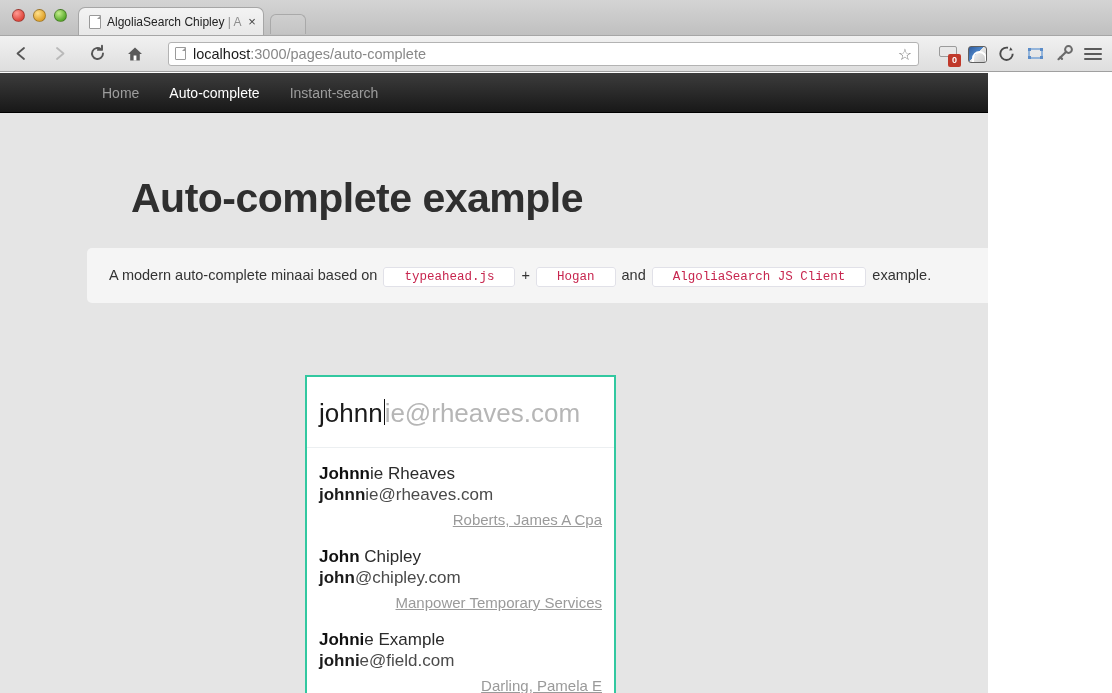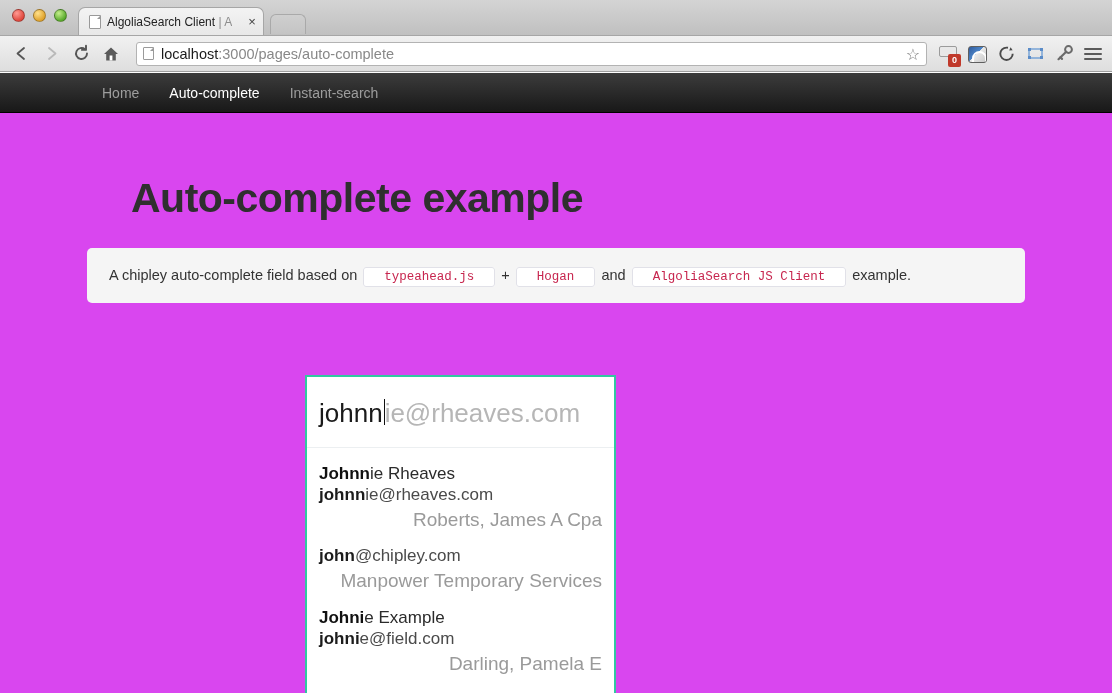--- a/index.html
+++ b/index.html
@@ -71,21 +71,21 @@
     border-radius: 6px 6px 0 0;
     background: linear-gradient(#cfcfcf,#c4c4c4);
   }
 
   .toolbar {
     height: 36px;
     background: linear-gradient(#f1f1f1, #dedede);
     border-bottom: 1px solid #a0a0a0;
     display: flex; align-items: center;
     padding: 4px 8px;
-    gap: 4px;
+    gap: 12px;
   }
   .navbtn {
     width: 26px; height: 26px; flex: none;
     display: flex; align-items: center; justify-content: center;
     color: #5a5a5a;
   }
   .navbtn.disabled { color: #b4b4b4; }
   .omnibox {
     flex: 1 1 auto;
     height: 24px;
@@ -135,22 +135,22 @@
     content:""; position:absolute; left:3px; top:4px;
     width:11px; height:9px; border-radius: 9px 9px 0 0;
     border: 2px solid #fff; border-bottom: none;
   }
   .menu-btn { width: 18px; height: 18px; display: flex; flex-direction: column; justify-content: space-between; padding: 3px 0; }
   .menu-btn i { display: block; height: 2px; background: #5a5a5a; border-radius: 1px; }
 
   
   .viewport {
     position: absolute; top: 73px; left: 0;
-    width: 1112px; height: 620px;
-    background: #d946ef; overflow: hidden;
+    width: 988px; height: 620px;
+    background: #e5e5e5; overflow: hidden;
   }
 
   .navbar {
     height: 40px;
     background: linear-gradient(#3c3c3c, #181818);
     border-bottom: 1px solid #000;
     display: flex; align-items: center;
     padding-left: 87px;
   }
   .nav-link {
@@ -240,44 +240,45 @@
   }
   .ta-name b { font-weight: bold; color: #111; }
   .ta-email {
     font-size: 17px;
     color: #4a4a4a;
     line-height: 20px;
     white-space: nowrap;
   }
   .ta-email b { font-weight: bold; color: #1c1c1c; }
   .ta-company {
-    font-size: 19px;
+    font-size: 15px;
     color: #9a9a9a;
     line-height: 22px;
     text-align: right;
     margin-top: 4px;
     white-space: nowrap;
+    text-decoration: underline;
   }
   .ta-company b { font-weight: bold; color: #6f6f6f; }
 </style>
 </head>
 <body>
 
 <div class="browser">
 
   <div class="tabstrip">
     <div class="traffic">
       <span class="light red"></span>
       <span class="light yellow"></span>
       <span class="light green"></span>
     </div>
 
     <div class="tab">
       <span class="tab-favicon"></span>
-      <span class="tab-title"><span>AlgoliaSearch Client</span><span class="dim"> | A</span></span>
+      <span class="tab-title"><span>AlgoliaSearch Chipley</span><span class="dim"> | A</span></span>
       <span class="tab-close">×</span>
     </div>
 
     <div class="tab-new"></div>
   </div>
 
   <div class="toolbar">
     <div class="navbtn">
       <svg width="17" height="17" viewBox="0 0 17 17">
           <path d="M11 3 L4.5 8.5 L11 14" fill="none" stroke="#555" stroke-width="1.8" stroke-linecap="round" stroke-linejoin="round"></path>
@@ -351,21 +352,21 @@
       <span class="nav-link">Home</span>
       <span class="nav-link active">Auto-complete</span>
       <span class="nav-link">Instant-search</span>
     </div>
 
     <div class="container">
       <h1 class="page-title">Auto-complete example</h1>
 
       <div class="jumbotron">
         <span class="txt">
-          <span>A chipley auto-complete field based on</span>
+          <span>A modern auto-complete minaai based on</span>
           <code class="tag">typeahead.js</code>
           <span>+</span>
           <code class="tag">Hogan</code>
           <span>and</span>
           <code class="tag">AlgoliaSearch JS Client</code>
           <span>example.</span>
         </span>
       </div>
     </div>
 
@@ -381,20 +382,21 @@
 
       <div class="ta-list">
 
         <div class="ta-item">
           <div class="ta-name"><b>Johnn</b><span>ie Rheaves</span></div>
           <div class="ta-email"><b>johnn</b><span>ie@rheaves.com</span></div>
           <div class="ta-company"><b></b><span>Roberts, James A Cpa</span></div>
         </div>
 
         <div class="ta-item">
+          <div class="ta-name"><b>John</b><span> Chipley</span></div>
           <div class="ta-email"><b>john</b><span>@chipley.com</span></div>
           <div class="ta-company"><b></b><span>Manpower Temporary Services</span></div>
         </div>
 
         <div class="ta-item">
           <div class="ta-name"><b>Johni</b><span>e Example</span></div>
           <div class="ta-email"><b>johni</b><span>e@field.com</span></div>
           <div class="ta-company"><b></b><span>Darling, Pamela E</span></div>
         </div>
 

